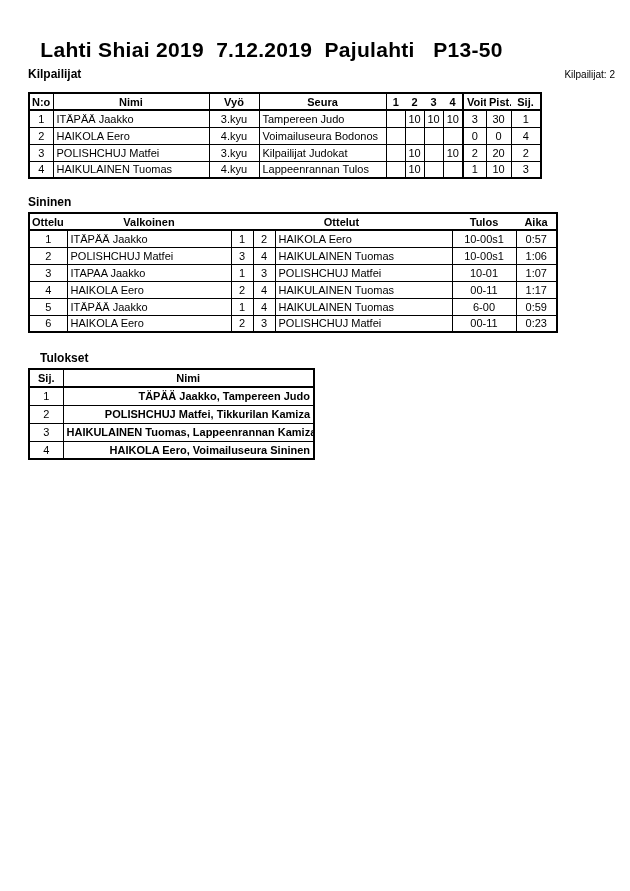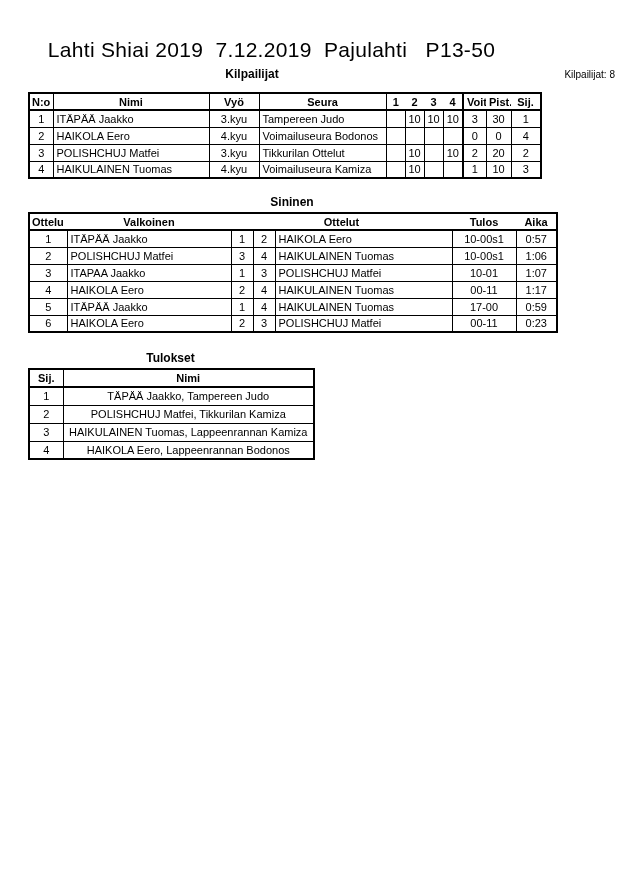--- a/index.html
+++ b/index.html
@@ -4,30 +4,30 @@
 <style>
   html, body { margin: 0; padding: 0; }
   body {
     width: 630px; height: 891px;
     background: #ffffff; color: #000000;
     font-family: "Liberation Sans", sans-serif;
     position: relative; overflow: hidden;
   }
   .title {
     position: absolute; top: 38px; left: 0; width: 543px;
-    text-align: center; font-size: 21px; font-weight: normal;
+    text-align: center; font-size: 21px; font-weight: bold;
     white-space: pre; letter-spacing: 0.3px;
   }
   .sec-label {
     position: absolute; font-size: 12px; font-weight: bold;
-    text-align: center; white-space: pre;
+    white-space: pre;
   }
   #lbl-kilpailijat { top: 67px; left: 28px; width: 448px; }
   #lbl-ottelut     { top: 195px; left: 28px; width: 528px; }
-  #lbl-tulokset    { top: 351px; left: 28px; width: 285px; }
+  #lbl-tulokset    { top: 351px; left: 40px; width: 285px; }
   #lbl-count {
     position: absolute; top: 69px; right: 15px;
     font-size: 10px; white-space: pre;
   }
   table {
     position: absolute; border-collapse: collapse; table-layout: fixed;
     border: 2px solid #000; background: #fff;
   }
   #t1 { top: 92px;  left: 28px; width: 512px; }
   #t2 { top: 212px; left: 28px; width: 528px; padding-left: 18px; }
@@ -49,29 +49,29 @@
   #t1 thead th:nth-child(5), #t1 thead th:nth-child(6),
   #t1 thead th:nth-child(7) { border-right: hidden; }
   #t1 thead th:nth-child(9), #t1 thead th:nth-child(10) { border-right: hidden; }
 
   
   #t2 thead th:not(:last-child) { border-right: hidden; }
   #t2 thead th:first-child { text-align: left; padding-left: 2px; }
   #t2 td:nth-child(2), #t2 td:nth-child(5) { text-align: left; }
 
   
-  #t3 td:nth-child(2) { text-align: center; }
+  #t3 td:nth-child(2) { text-align: right; font-weight: bold; }
 </style>
 </head>
 <body>
 
 <div class="title">Lahti Shiai 2019  7.12.2019  Pajulahti   P13-50</div>
 
 <div class="sec-label" id="lbl-kilpailijat">Kilpailijat</div>
-<div id="lbl-count">Kilpailijat: 8</div>
+<div id="lbl-count">Kilpailijat: 2</div>
 
 <table id="t1">
   <colgroup>
     <col style="width:24px">
       <col style="width:156px">
       <col style="width:50px">
       <col style="width:127px">
     <col style="width:19px">
       <col style="width:19px">
       <col style="width:19px">
@@ -119,34 +119,34 @@
         <td></td>
         <td></td>
         <td>0</td>
         <td>0</td>
         <td>4</td>
       </tr>
       <tr>
         <td>3</td>
         <td>POLISHCHUJ Matfei</td>
         <td>3.kyu</td>
-        <td>Tikkurilan Ottelut</td>
+        <td>Kilpailijat Judokat</td>
         <td></td>
         <td>10</td>
         <td></td>
         <td>10</td>
         <td>2</td>
         <td>20</td>
         <td>2</td>
       </tr>
       <tr>
         <td>4</td>
         <td>HAIKULAINEN Tuomas</td>
         <td>4.kyu</td>
-        <td>Voimailuseura Kamiza</td>
+        <td>Lappeenrannan Tulos</td>
         <td></td>
         <td>10</td>
         <td></td>
         <td></td>
         <td>1</td>
         <td>10</td>
         <td>3</td>
       </tr>
     </tbody>
 </table>
@@ -208,21 +208,21 @@
         <td>HAIKULAINEN Tuomas</td>
         <td>00-11</td>
         <td>1:17</td>
       </tr>
       <tr>
         <td>5</td>
         <td>ITÄPÄÄ Jaakko</td>
         <td>1</td>
         <td>4</td>
         <td>HAIKULAINEN Tuomas</td>
-        <td>17-00</td>
+        <td>6-00</td>
         <td>0:59</td>
       </tr>
       <tr>
         <td>6</td>
         <td>HAIKOLA Eero</td>
         <td>2</td>
         <td>3</td>
         <td>POLISHCHUJ Matfei</td>
         <td>00-11</td>
         <td>0:23</td>
@@ -251,16 +251,16 @@
       <tr>
         <td>2</td>
         <td>POLISHCHUJ Matfei, Tikkurilan Kamiza</td>
       </tr>
       <tr>
         <td>3</td>
         <td>HAIKULAINEN Tuomas, Lappeenrannan Kamiza</td>
       </tr>
       <tr>
         <td>4</td>
-        <td>HAIKOLA Eero, Lappeenrannan Bodonos</td>
+        <td>HAIKOLA Eero, Voimailuseura Sininen</td>
       </tr>
     </tbody>
 </table>
 
 </body></html>

